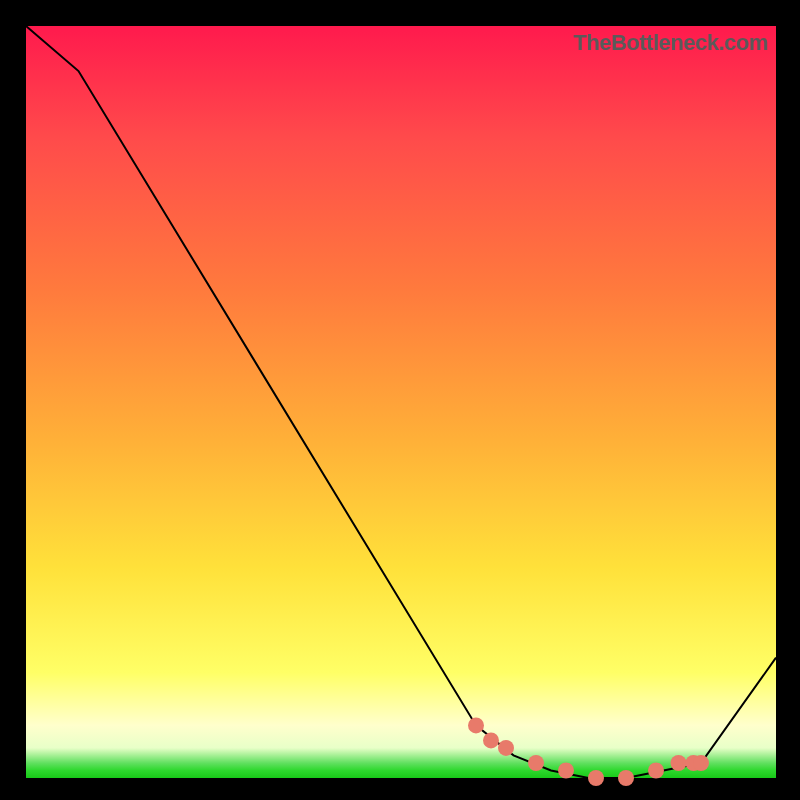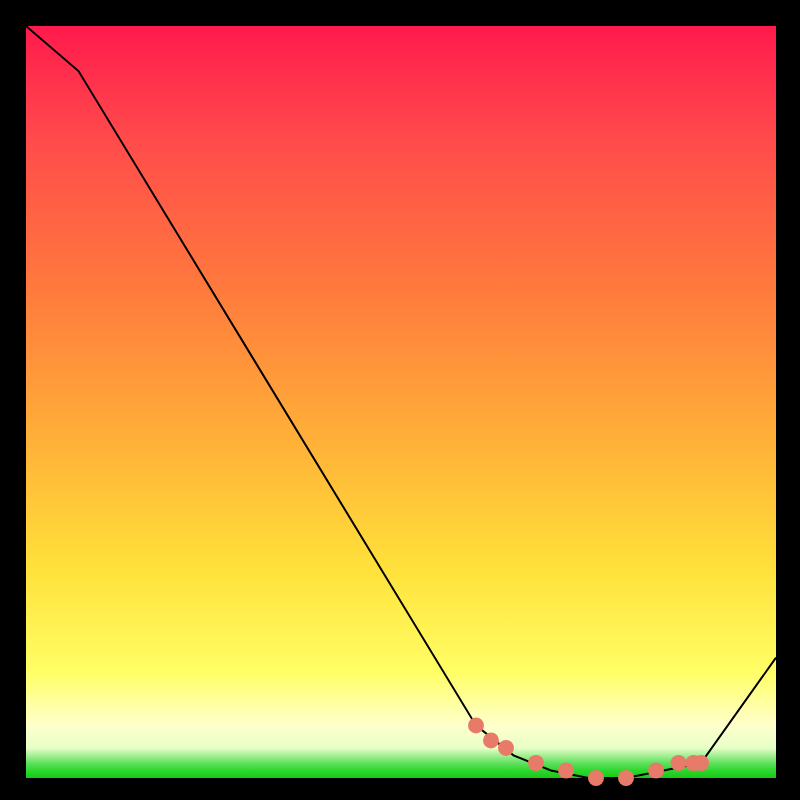--- a/index.html
+++ b/index.html
@@ -54,20 +54,21 @@
   }
   .dot {
     fill: #e87a6a;
   }
 </style>
 </head>
 <body>
 
 <div class="frame">
   <div class="plot-area">
+    <div class="watermark">TheBottleneck.com</div>
     <svg class="curve" viewBox="0 0 750 752">
       <path id="curvePath" class="curve-path" d="M0.0 0.0 L52.5 45.1 L450.0 699.4 L487.5 729.4 L525.0 744.5 L562.5 752.0 L600.0 752.0 L637.5 744.5 L675.0 737.0 L750.0 631.7"></path>
       <g id="dots">
           <circle cx="450.0" cy="699.4" r="8" class="dot"></circle>
           <circle cx="465.0" cy="714.4" r="8" class="dot"></circle>
           <circle cx="480.0" cy="721.9" r="8" class="dot"></circle>
           <circle cx="510.0" cy="737.0" r="8" class="dot"></circle>
           <circle cx="540.0" cy="744.5" r="8" class="dot"></circle>
           <circle cx="570.0" cy="752.0" r="8" class="dot"></circle>
           <circle cx="600.0" cy="752.0" r="8" class="dot"></circle>

